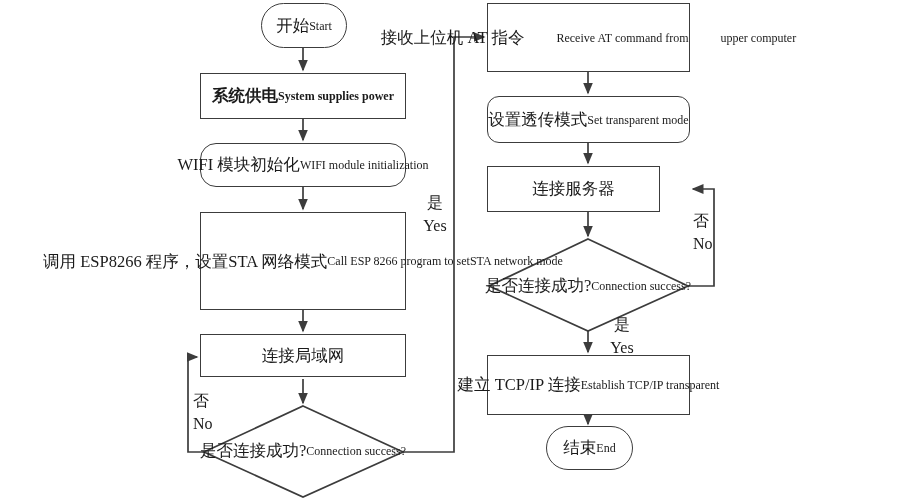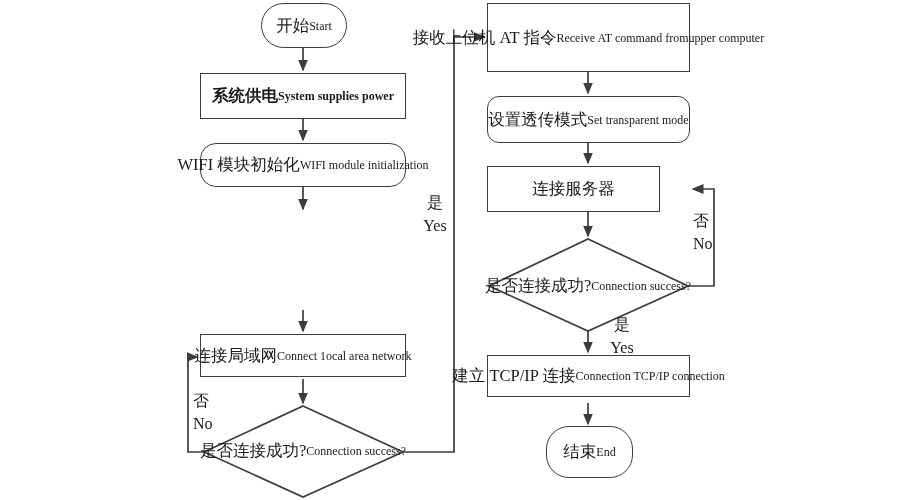--- a/index.html
+++ b/index.html
@@ -108,57 +108,62 @@
   <div class="node process" style="left:200px; top:73px; width:206px; height:46px;font-weight:bold;">
     <div class="zh">系统供电</div>
     <div class="en">System supplies power</div>
   </div>
 
   <div class="node process" style="left:200px; top:143px; width:206px; height:44px;border-radius:16px;">
     <div class="zh">WIFI 模块初始化</div>
     <div class="en">WIFI module initialization</div>
   </div>
 
+  <div class="node process esp" style="left:200px; top:212px; width:206px; height:98px;">
+    <div class="zh">调用 ESP8266 程序，设置</div>
+    <div class="zh">STA 网络模式</div>
+    <div class="en">Call ESP 8266 program to set</div>
+    <div class="en">STA network mode</div>
+  </div>
 
   <div class="node process" style="left:200px; top:334px; width:206px; height:43px;">
     <div class="zh">连接局域网</div>
-    <div class="en">Connect 1ocal area network</div>
   </div>
 
   <div class="dtext" style="left:210px; top:427px; width:186px; height:48px;">
     <div class="zh">是否连接成功?</div>
     <div class="en">Connection success?</div>
   </div>
 
-  <div class="node process" style="left:487px; top:3px; width:203px; height:69px;">
+  <div class="node process" style="left:487px; top:3px; width:203px; height:69px;gap:32px;">
     <div class="zh">接收上位机 AT 指令</div>
     <div class="en">Receive AT command from</div>
     <div class="en">upper computer</div>
   </div>
 
   <div class="node process" style="left:487px; top:96px; width:203px; height:47px;border-radius:12px;">
     <div class="zh">设置透传模式</div>
     <div class="en">Set transparent mode</div>
   </div>
 
   <div class="node process" style="left:487px; top:166px; width:173px; height:46px;">
     <div class="zh">连接服务器</div>
   </div>
 
   <div class="dtext" style="left:495px; top:262px; width:186px; height:48px;">
     <div class="zh">是否连接成功?</div>
     <div class="en">Connection success?</div>
   </div>
 
-  <div class="node process" style="left:487px; top:355px; width:203px; height:42px;">
+  <div class="node process" style="left:487px; top:355px; width:203px; height:60px;">
     <div class="zh">建立 TCP/IP 连接</div>
-    <div class="en">Connection TCP/IP connection</div>
+    <div class="en">Establish TCP/IP transparent</div>
   </div>
 
-  <div class="node terminal" style="left:546px; top:426px; width:87px; height:52px;">
+  <div class="node terminal" style="left:546px; top:426px; width:87px; height:44px;">
     <div class="zh">结束</div>
     <div class="en">End</div>
   </div>
 
   <div class="edge-label lbl-left" style="left:193px; top:389px;">
     <div class="zh">否</div>
     <div class="en">No</div>
   </div>
 
   <div class="edge-label lbl-center" style="left:413px; top:191px; width:44px;">

